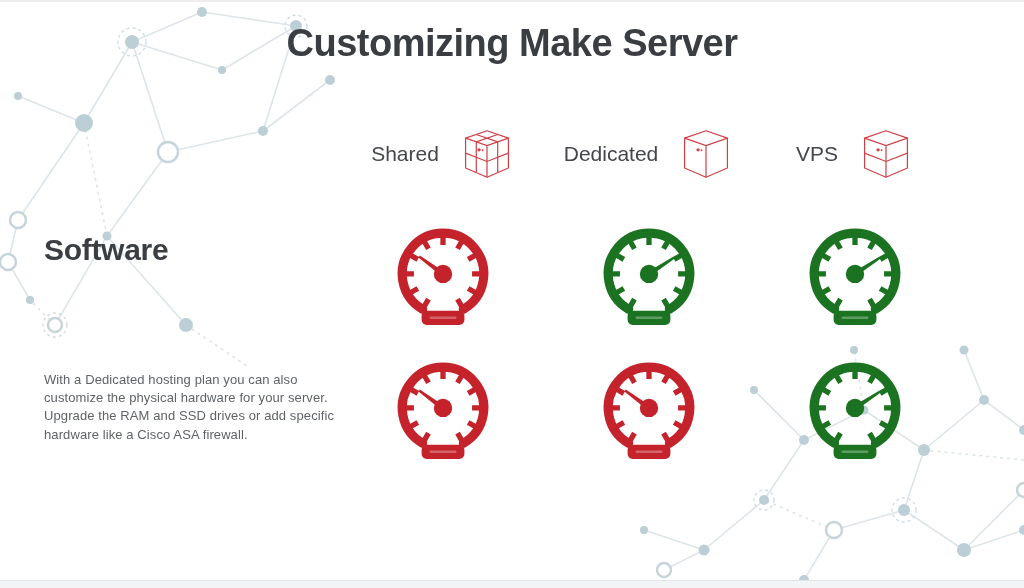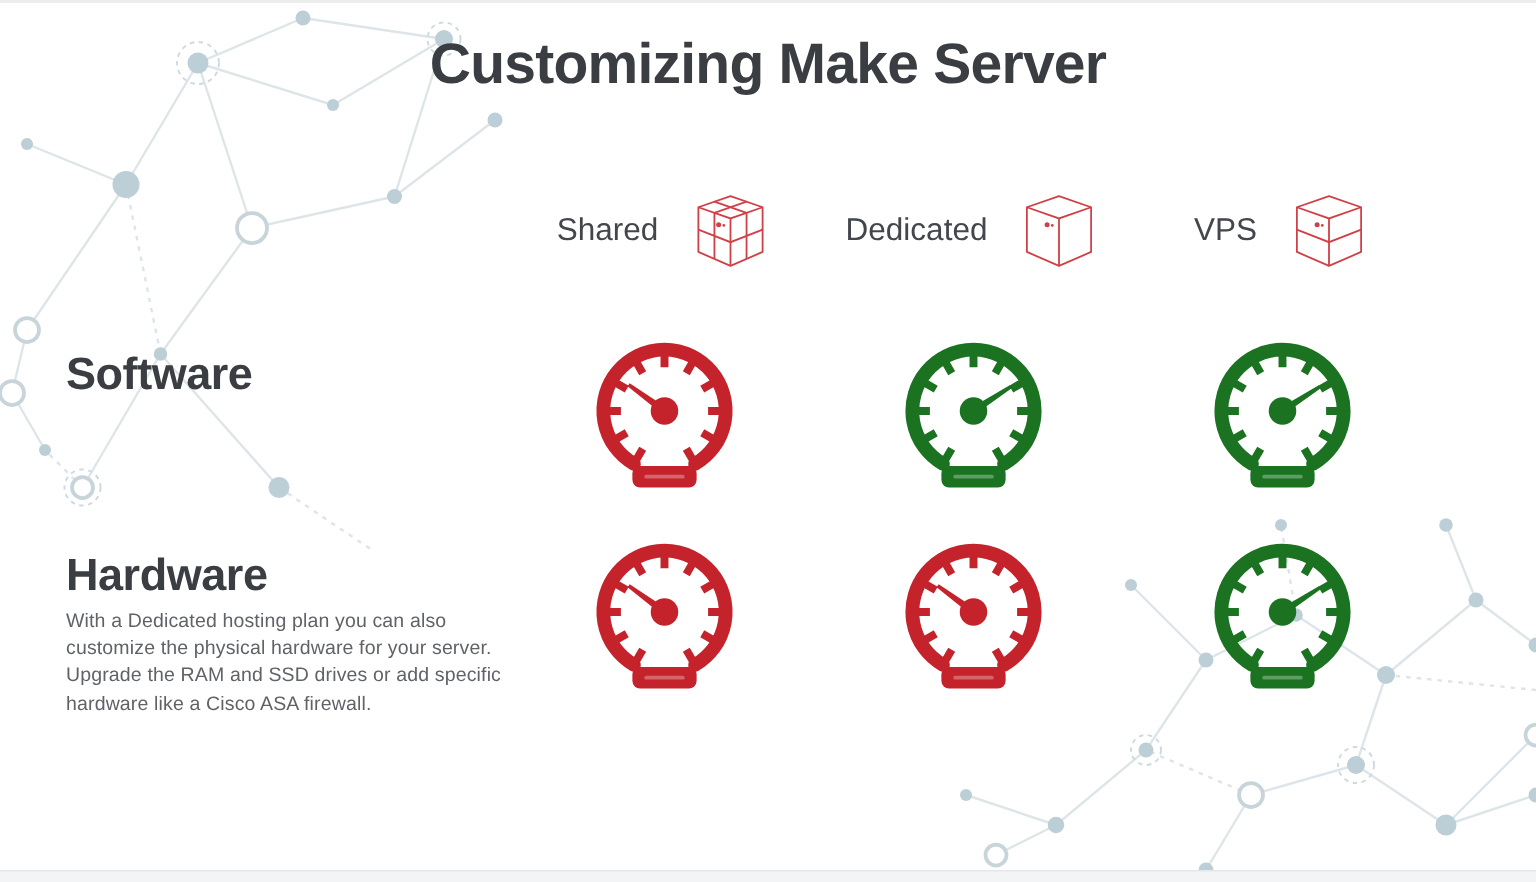--- a/index.html
+++ b/index.html
@@ -207,21 +207,20 @@
     </div>
     <div class="gauge-cell" style="color: rgb(27, 115, 34);">
       <svg class="gauge" viewBox="0 0 100 102">
           <use href="#gauge-high"></use>
         </svg>
     </div>
   </div>
 
   <div class="grid content-row second">
     <div class="text-cell">
-      <h2>Hardware</h2>
       <p>With a Dedicated hosting plan you can also customize the physical hardware for your server. Upgrade the RAM and SSD drives or add specific hardware like a Cisco ASA firewall.</p>
     </div>
     <div class="gauge-cell" style="color: rgb(197, 35, 43);">
       <svg class="gauge" viewBox="0 0 100 102">
           <use href="#gauge-low"></use>
         </svg>
     </div>
     <div class="gauge-cell" style="color: rgb(197, 35, 43);">
       <svg class="gauge" viewBox="0 0 100 102">
           <use href="#gauge-low"></use>

